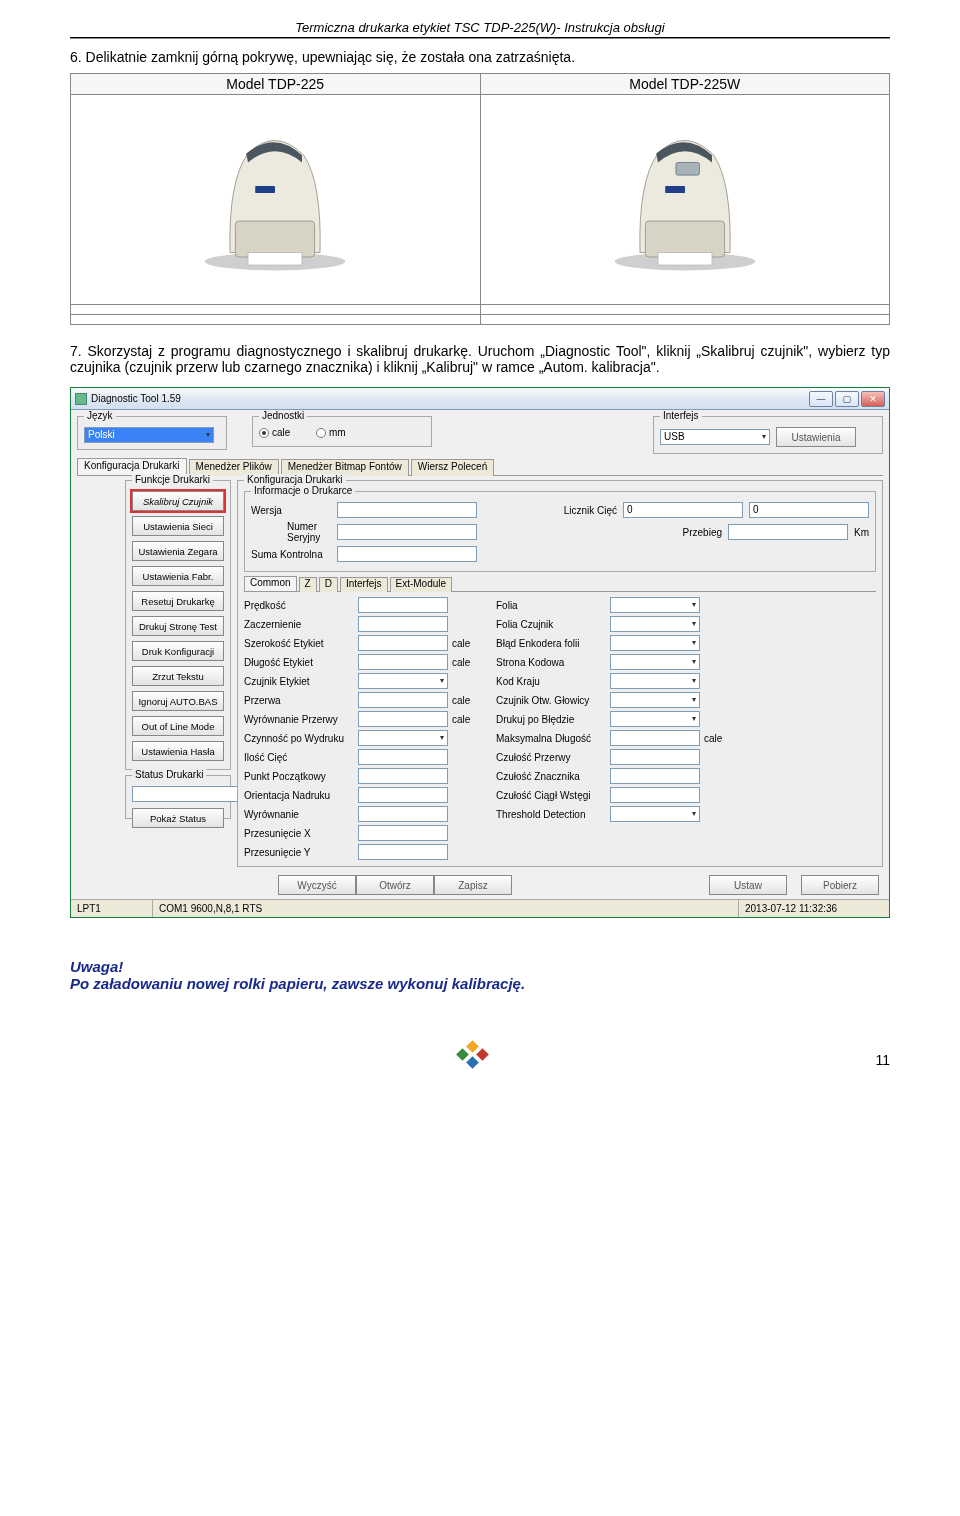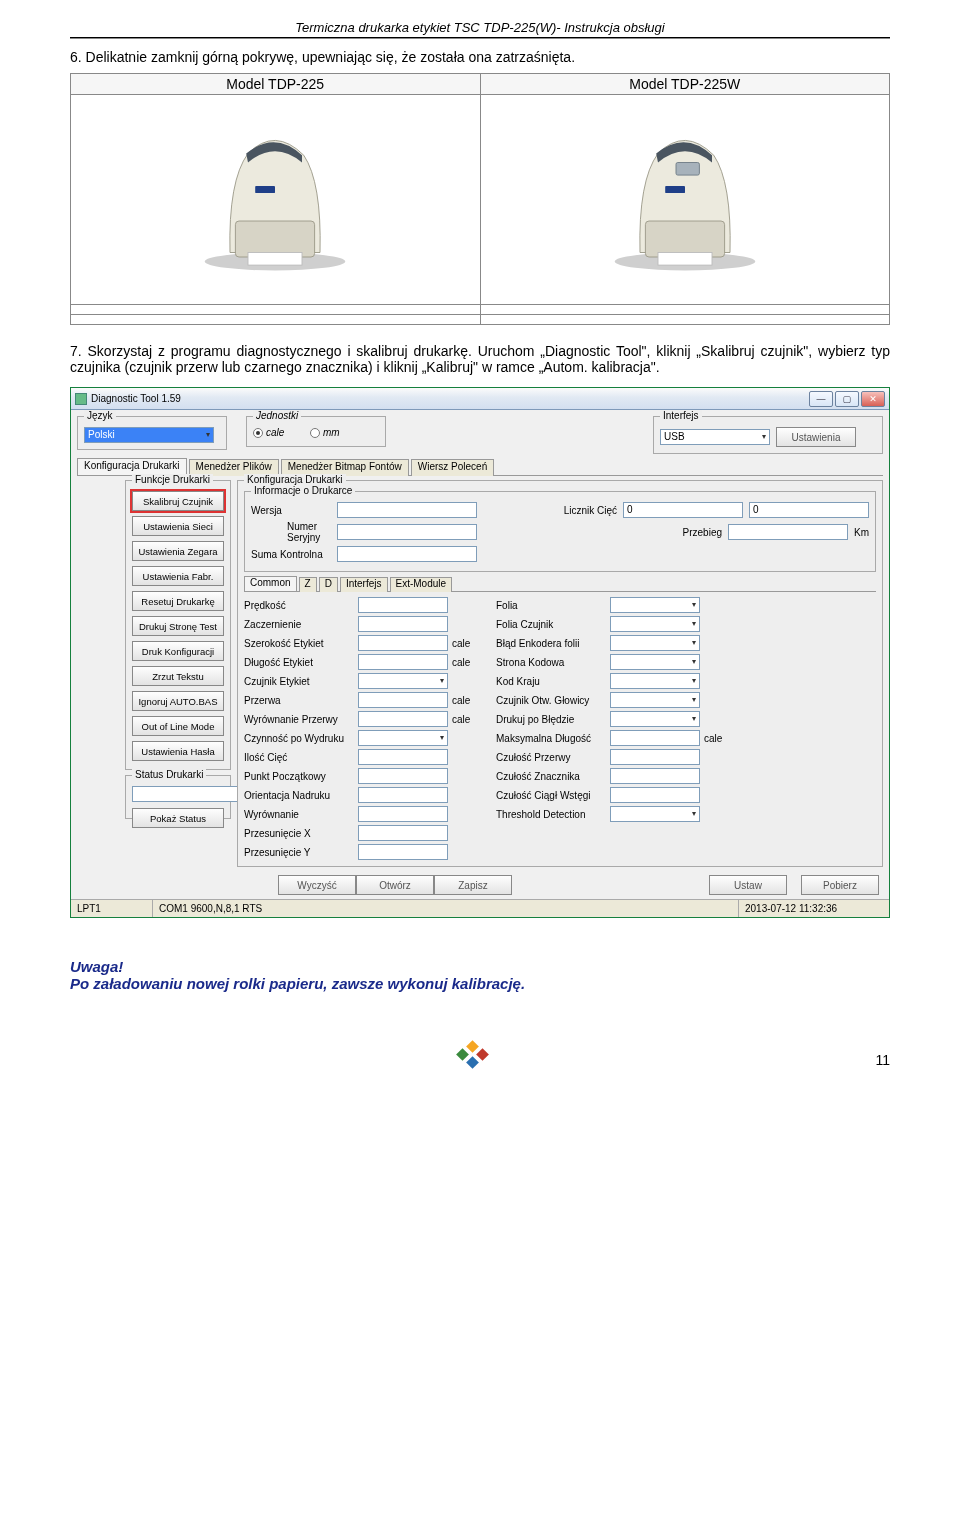--- a/index.html
+++ b/index.html
@@ -75,21 +75,21 @@
   .win-btn {
     width:24px; height:16px;
     border:1px solid #6c829f;
     background:linear-gradient(#f5f9ff,#d9e6f6);
     border-radius:2px;
     display:flex; align-items:center; justify-content:center;
     font-size:9px; color:#334;
   }
   .win-btn.close { background:linear-gradient(#f7c0bb,#d86056); color:#fff;}
   .diag-inner { padding: 6px 6px 4px 6px; }
-  .top-row { display:flex; gap:19px; align-items:flex-start; margin-bottom:4px;}
+  .top-row { display:flex; gap:25px; align-items:flex-start; margin-bottom:4px;}
   .group {
     border:1px solid #a9a9a9;
     position:relative;
     padding:10px 6px 6px 6px;
     background:#eee;
   }
   .group-title {
     position:absolute; top:-7px; left:6px;
     background:#eee; padding:0 3px; font-size:10px;
   }
@@ -119,21 +119,21 @@
     font-size:10px; position:relative; top:1px;
   }
   .tab.active { background:#f4f4f4; top:0; }
   .main { display:flex; gap:6px; margin-top:4px; }
   .left-col { width:154px; display:flex; flex-direction:column; gap:5px;padding-left:48px;}
   .func-btn {
     border:1px solid #888; height:20px;
     background:linear-gradient(#fefefe,#e3e3e3);
     font-size:9.5px; display:flex; align-items:center; justify-content:center;
   }
-  .func-btn.hl { outline:2px solid #d33; outline-offset:0; }
+  .func-btn.hl { outline:2px solid #d33; outline-offset:0;font-style:italic; }
   .right-col { flex:1; }
   .settings-grid {
     display:grid;
     grid-template-columns: 110px 90px 40px 110px 90px 28px;
     row-gap:3px; column-gap:4px;
     align-items:center;
     font-size:10px;
   }
   .settings-grid .lbl { white-space:nowrap; }
   .unit { font-size:10px; }
@@ -221,21 +221,21 @@
 
     <div class="diag-inner">
       <div class="top-row">
         <div class="group" style="width:150px;">
           <span class="group-title">Język</span>
           <div class="combo hl" style="width:130px;">
             <span>Polski</span>
               <span class="arrow">▾</span>
           </div>
         </div>
-        <div class="group" style="width:140px;font-style:italic;">
+        <div class="group" style="width:180px;">
           <span class="group-title">Jednostki</span>
           <span class="radio">
               <span class="dot on"></span>
               <span>cale</span>
             </span>
           <span style="display:inline-block;width:20px;"></span>
           <span class="radio">
               <span class="dot"></span>
               <span>mm</span>
             </span>

